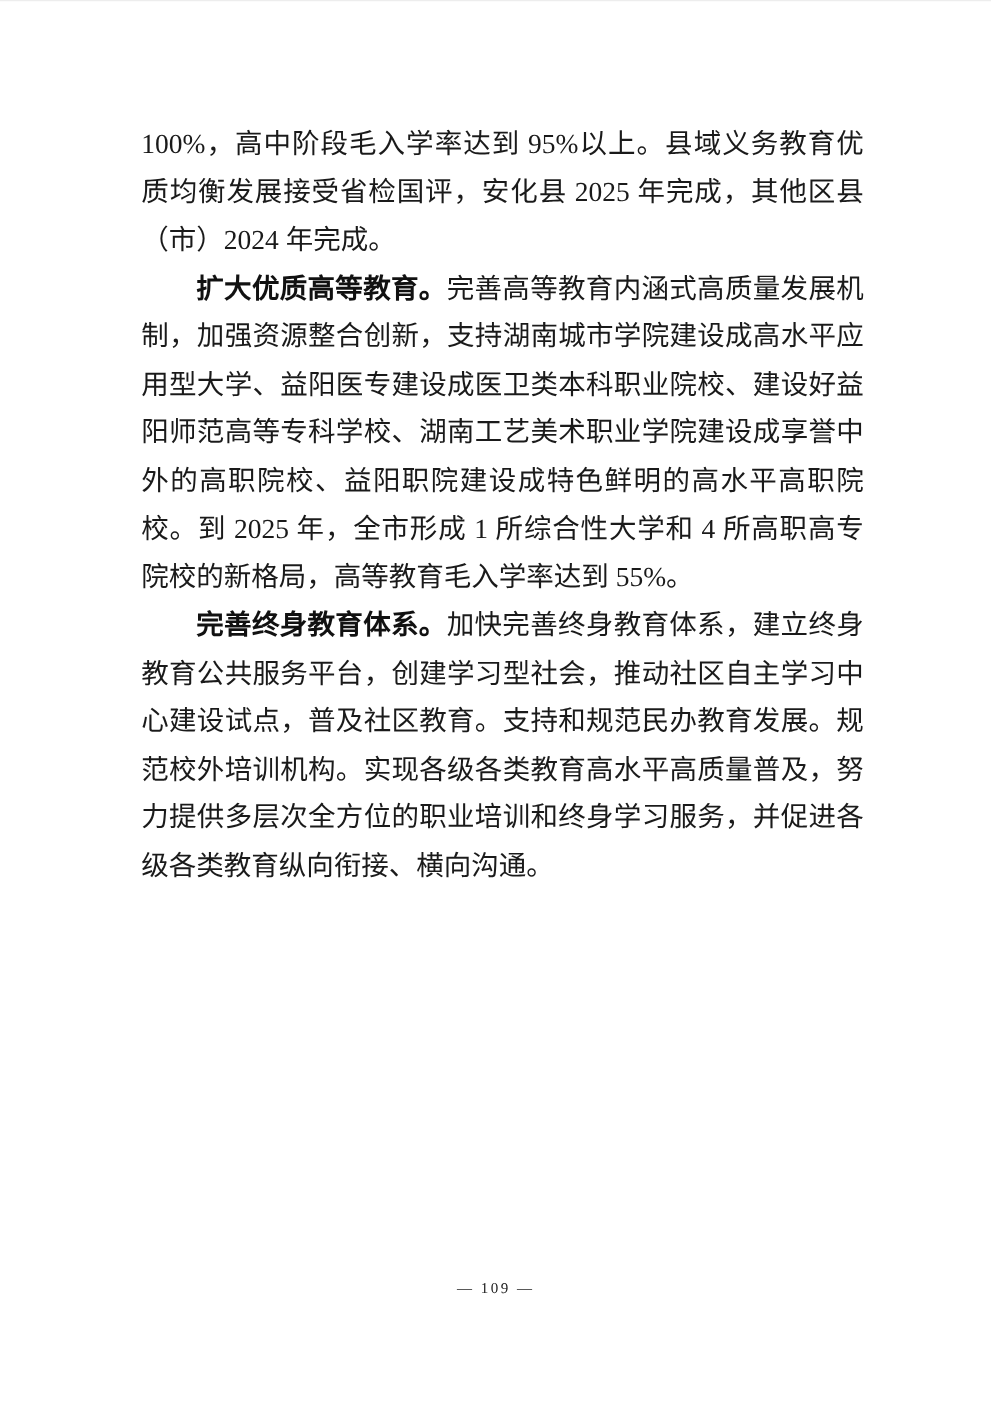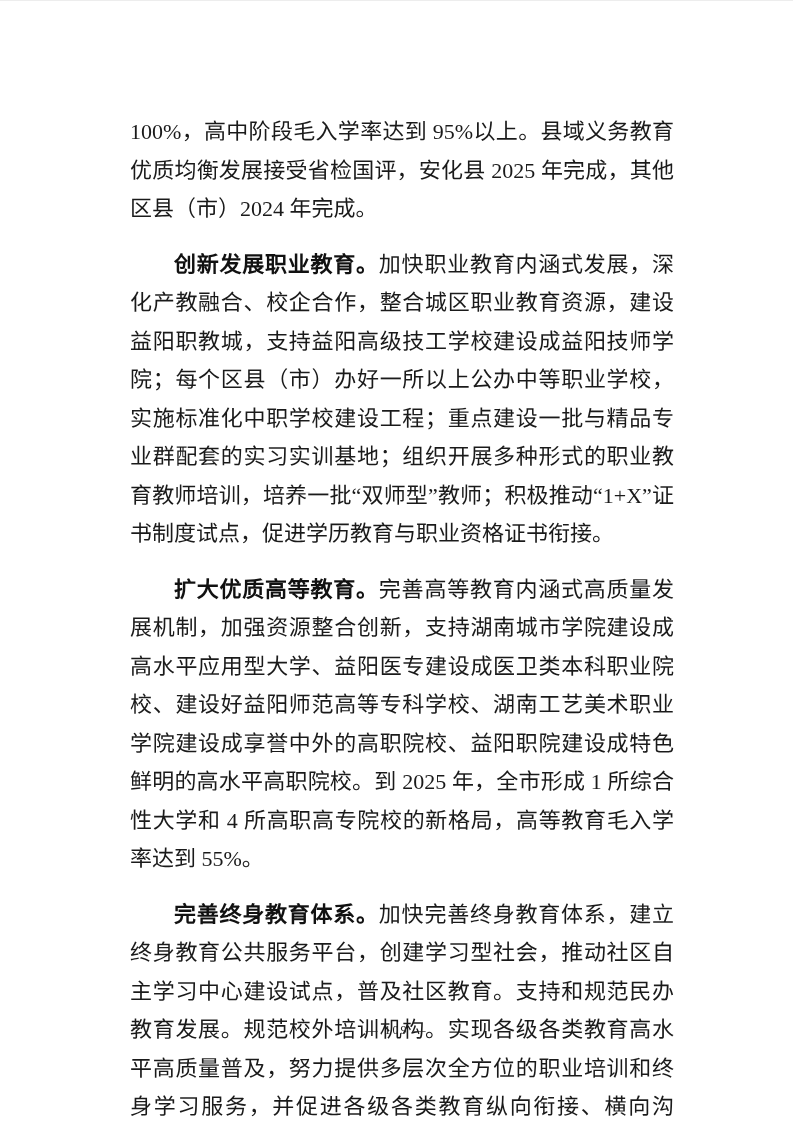--- a/index.html
+++ b/index.html
@@ -20,21 +20,21 @@
     border-top: 1px solid #ededed;
     box-sizing: border-box;
   }
   .content {
     position: absolute;
     left: 113px;
     top: 95px;
     width: 578px;
   }
   .para {
-    margin: 17px;
+    margin: 0;
     font-family: "Liberation Serif", "DejaVu Serif", serif;
     font-size: 22px;
     line-height: 38.5px;
     text-align: justify;
     color: #1a1a1a;
     word-break: break-all;
   }
   .para.indent {
     text-indent: 2em;
   }
@@ -56,21 +56,20 @@
   }
 </style>
 </head>
 <body>
 
 <div class="page">
   <div class="content">
 
     <p class="para"><b class="lead"></b><span>100%，高中阶段毛入学率达到 95%以上。县域义务教育优质均衡发展接受省检国评，安化县 2025 年完成，其他区县（市）2024 年完成。</span></p>
 
-    <p class="para indent"><b class="lead">创新发展职业教育。</b><span>加快职业教育内涵式发展，深化产教融合、校企合作，整合城区职业教育资源，建设益阳职教城，支持益阳高级技工学校建设成益阳技师学院；每个区县（市）办好一所以上公办中等职业学校，实施标准化中职学校建设工程；重点建设一批与精品专业群配套的实习实训基地；组织开展多种形式的职业教育教师培训，培养一批“双师型”教师；积极推动“1+X”证书制度试点，促进学历教育与职业资格证书衔接。</span></p>
 
     <p class="para indent"><b class="lead">扩大优质高等教育。</b><span>完善高等教育内涵式高质量发展机制，加强资源整合创新，支持湖南城市学院建设成高水平应用型大学、益阳医专建设成医卫类本科职业院校、建设好益阳师范高等专科学校、湖南工艺美术职业学院建设成享誉中外的高职院校、益阳职院建设成特色鲜明的高水平高职院校。到 2025 年，全市形成 1 所综合性大学和 4 所高职高专院校的新格局，高等教育毛入学率达到 55%。</span></p>
 
     <p class="para indent"><b class="lead">完善终身教育体系。</b><span>加快完善终身教育体系，建立终身教育公共服务平台，创建学习型社会，推动社区自主学习中心建设试点，普及社区教育。支持和规范民办教育发展。规范校外培训机构。实现各级各类教育高水平高质量普及，努力提供多层次全方位的职业培训和终身学习服务，并促进各级各类教育纵向衔接、横向沟通。</span></p>
 
   </div>
 
   <div class="footer">— 109 —</div>
 </div>
 

